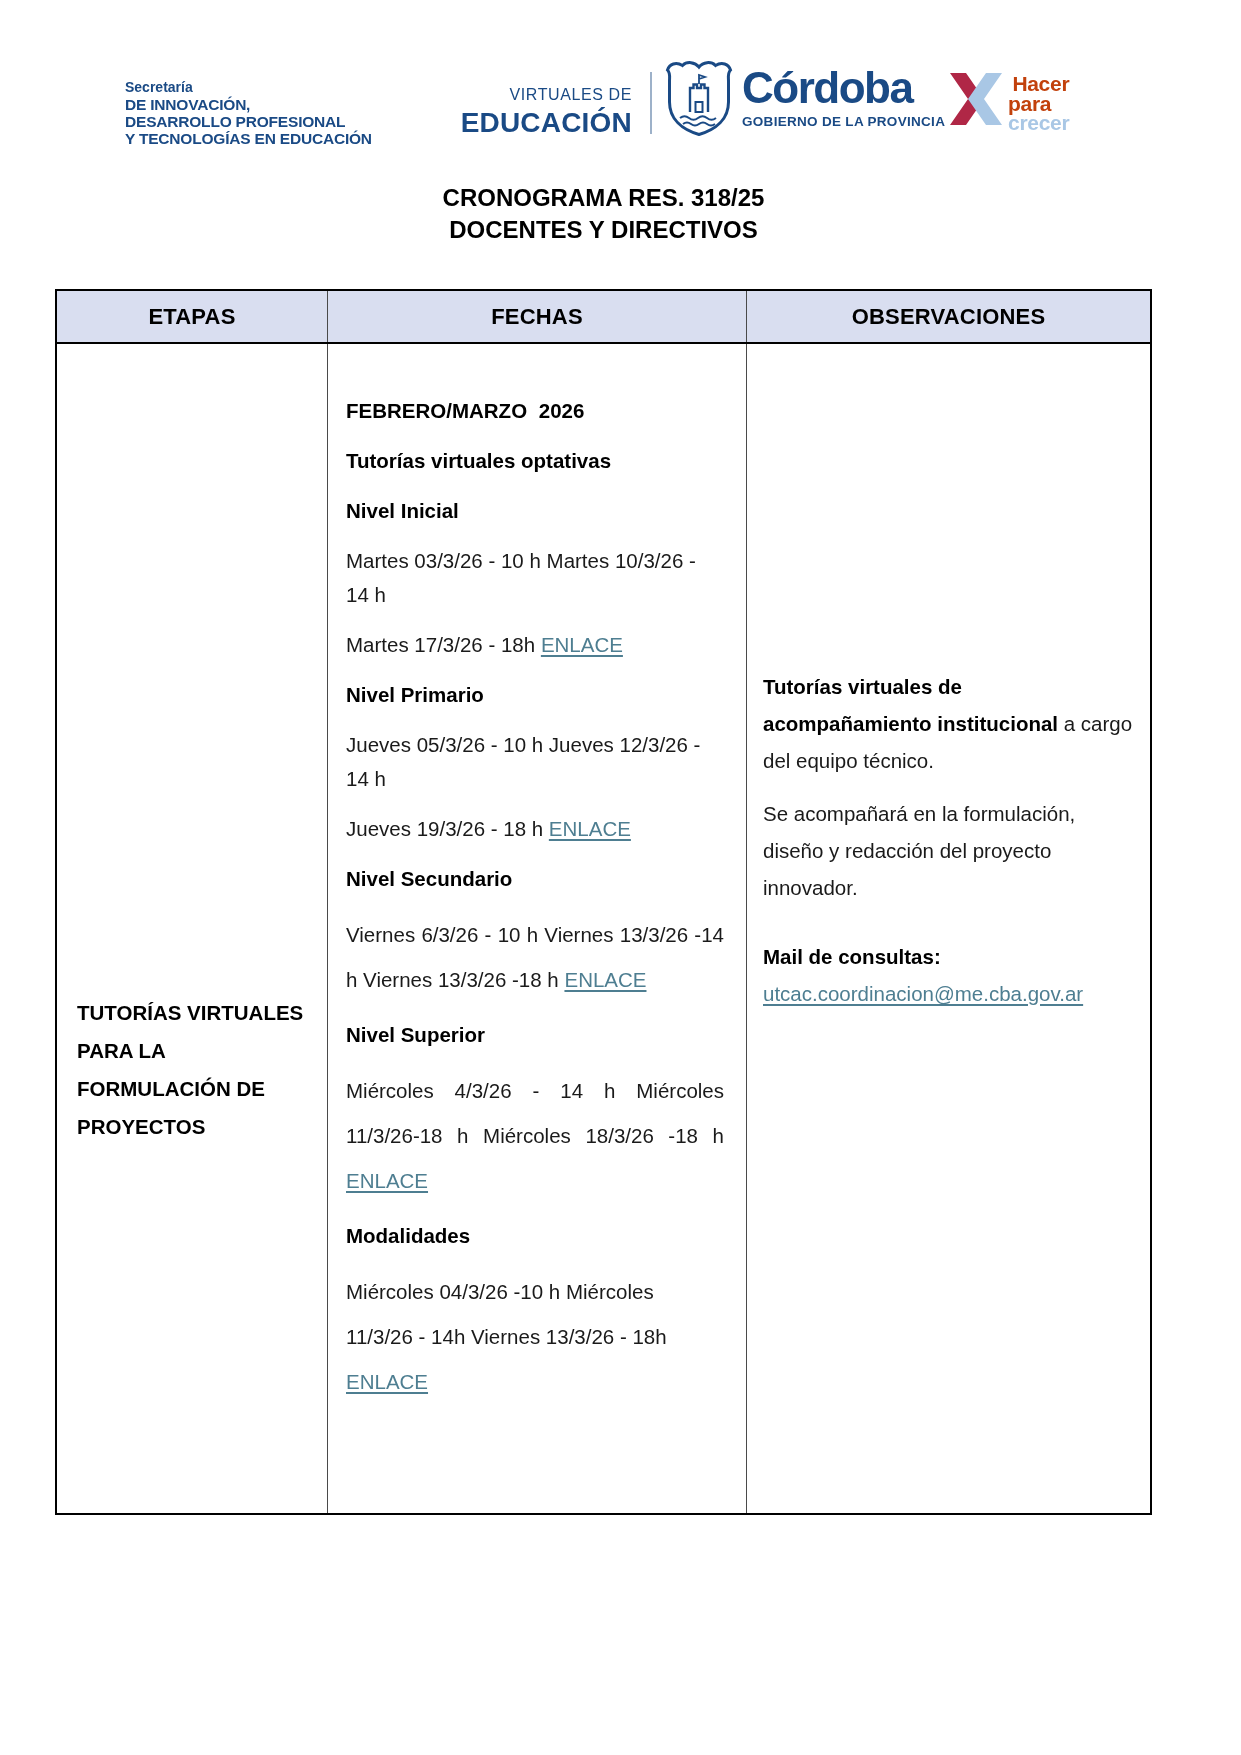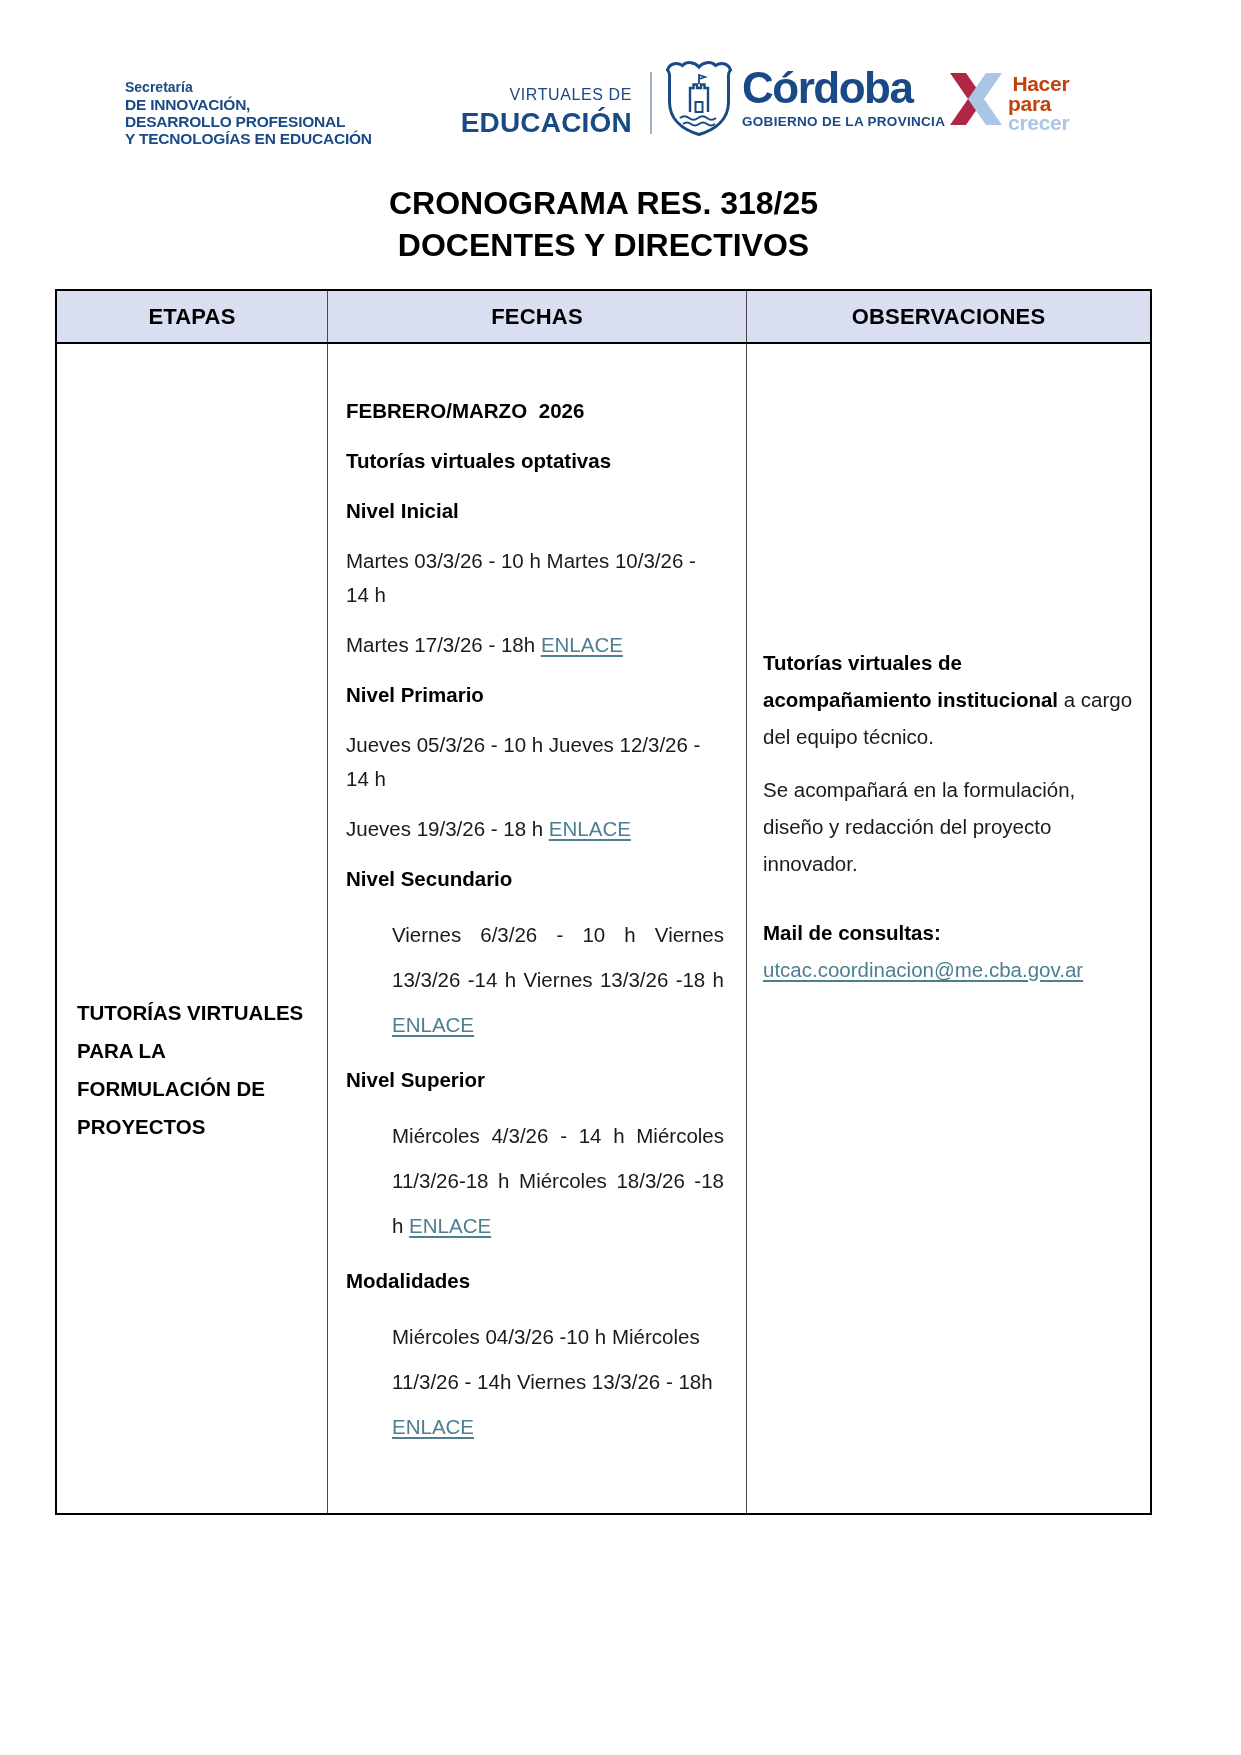--- a/index.html
+++ b/index.html
@@ -29,21 +29,21 @@
 
   .x-logo { left:948px; top:68px; }
 
   .hacer-block { left:1008px; top:74px; font-weight:800; font-size:21px; line-height:0.94; letter-spacing:-0.3px; }
   .hacer-1 { color:#c2410c;text-align:right; }
   .hacer-2 { color:#c2410c; }
   .hacer-3 { color:#a9c7e5; }
 
   
   .doc-title { left:55px; top:182px; width:1097px; text-align:center;
-    font-size:32px; font-weight:700; line-height:1.32; color:#000; }
+    font-size:24px; font-weight:700; line-height:1.32; color:#000; }
 
   
   .tbl { left:55px; top:289px; width:1097px; height:1226px;
     border:2px solid #000; box-sizing:border-box;
     display:flex; flex-direction:column; background:#fff; }
   .thead { display:flex; flex:0 0 51px; background:#d9def0; border-bottom:2px solid #000; }
   .th { display:flex; align-items:center; justify-content:center;
     font-weight:700; font-size:22px; color:#000; box-sizing:border-box; letter-spacing:0.2px; }
   .tbody { display:flex; flex:1; min-height:0; }
   .col1 { width:271px; }
@@ -51,25 +51,25 @@
   .col3 { flex:1; }
   .vline { border-right:1px solid #4a4a4a; }
   .td { box-sizing:border-box; font-size:20.5px; color:#1a1a1a; overflow:hidden; }
 
   .td-etapas { padding:650px 16px 0 20px; font-weight:700; color:#000;
     line-height:38px; font-size:20.5px; }
 
   .td-fechas { padding:50px 22px 0 18px; }
   .td-fechas p { margin:0 0 16px 0; line-height:34px; }
   .td-fechas p.b { font-weight:700; color:#000; }
-  .td-fechas p.wide { line-height:45px;margin-left:46px; }
+  .td-fechas p.wide { line-height:45px; }
   .td-fechas p.just { text-align:justify; }
   .p-month { word-spacing:6px; }
 
-  .td-obs { padding:300px 16px 0 16px; }
+  .td-obs { padding:300px 16px 0 16px;margin-top:24px; }
   .td-obs p { margin:0 0 16px 0; line-height:37px; }
   .td-obs .b { font-weight:700; color:#000; }
   .mail-label { margin-top:32px !important; margin-bottom:0 !important; font-weight:700; color:#000; }
 
   a.lnk { color:#4e7e91; text-decoration:underline; text-underline-offset:3px; cursor:pointer; }
 </style>
 </head>
 <body>
 
 <div class="abs sec-block">

